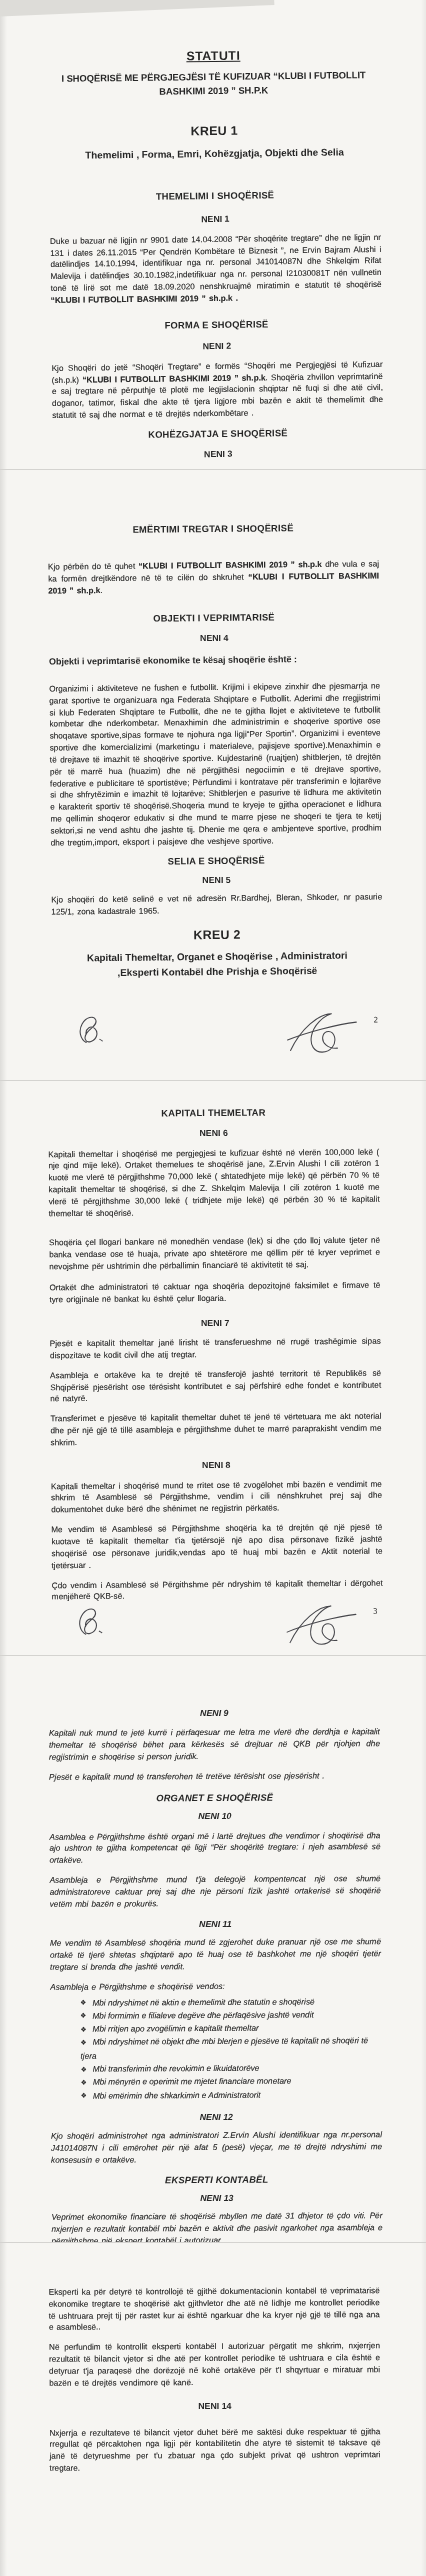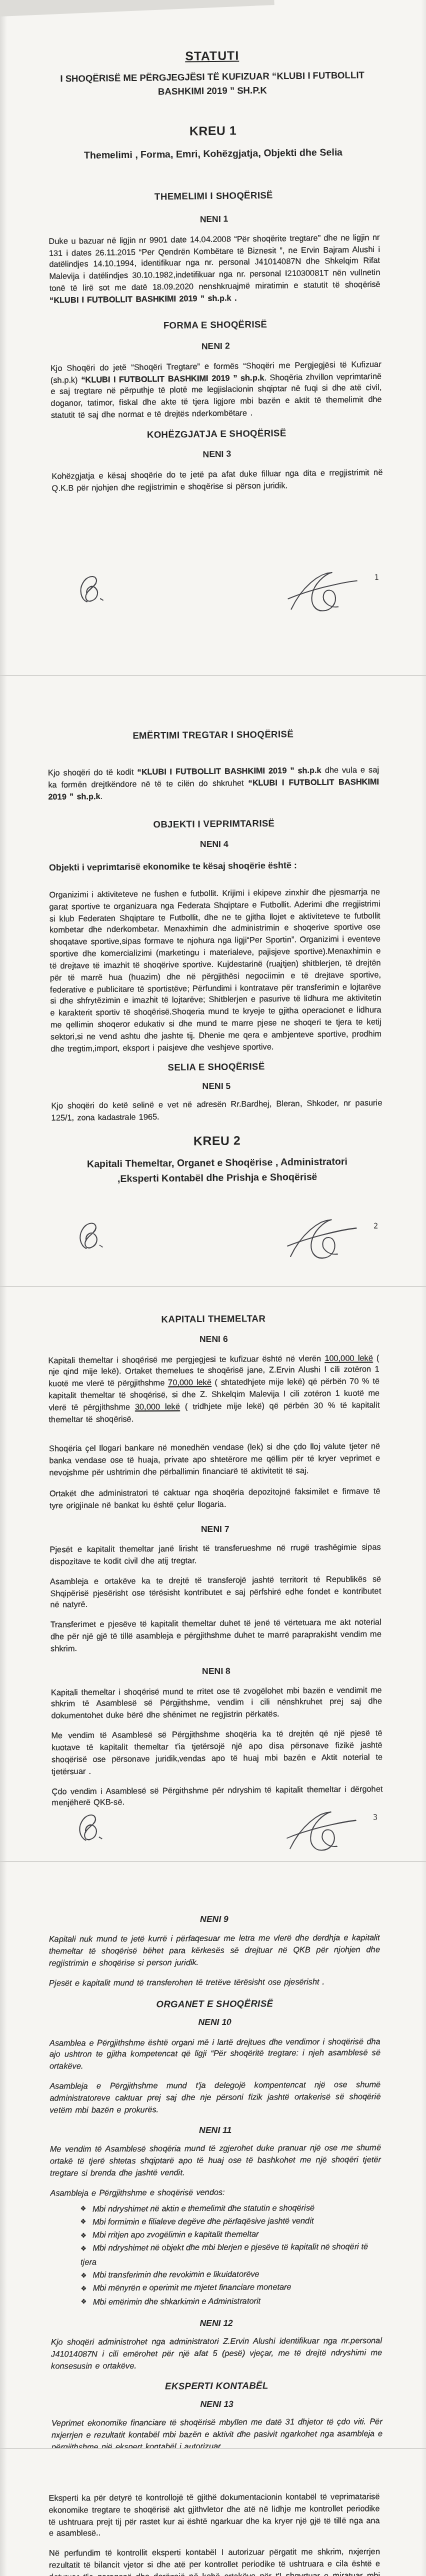--- a/index.html
+++ b/index.html
@@ -18,21 +18,21 @@
   .page::before{ 
     content:"";position:absolute;left:0;top:0;bottom:0;width:7.2px;
     background:linear-gradient(to right,rgba(0,0,0,0.10),rgba(0,0,0,0));
     pointer-events:none;
   }
   .page::after{ 
     content:"";position:absolute;right:0;top:0;bottom:0;width:5.2px;
     background:linear-gradient(to left,rgba(0,0,0,0.05),rgba(0,0,0,0));
     pointer-events:none;
   }
-  .p1{height:676px;}
+  .p1{height:470px;}
   .p2{height:611px;}
   .p3{height:575px;}
   .p4{height:587px;font-style:italic;}
   .p5{height:603px;}
   .artifact-top{
     position:absolute;top:-13.4px;left:-15.5px;width:289px;height:24px;
     background:#dddcd8;transform:rotate(-2.4deg);
   }
   .inner{
     position:relative;height:100%;box-sizing:border-box;
@@ -54,21 +54,21 @@
   .kreu-sub{font-size:9.8px;font-weight:700;text-align:center;line-height:1.5;}
   .sec{font-size:9.3px;font-weight:700;text-align:center;letter-spacing:0.2px;}
   .neni{font-size:8.8px;font-weight:700;text-align:center;}
   .body{
     font-size:8.2px;line-height:1.44;text-align:justify;
     word-spacing:0.8px;color:#2b2b2b;
     text-shadow:0 0 0.3px rgba(0,0,0,0.35);
   }
   .lead{font-size:9px;font-weight:700;text-align:left;}
   .b{font-weight:700;}
-  .u{text-decoration:underline;}
+  .u{}
   ul.bullets{list-style:none;padding-left:30px;}
   ul.bullets li{
     font-size:8.2px;line-height:1.62;color:#2b2b2b;
     text-shadow:0 0 0.3px rgba(0,0,0,0.35);
   }
   ul.bullets li::before{content:"\2756";font-size:6.7px;margin-right:6.2px;position:relative;top:-0.5px;}
   .sigrow{
     margin-top:auto;display:flex;justify-content:space-between;align-items:flex-start;
     padding-left:18.5px;padding-right:5.2px;
   }
@@ -140,21 +140,21 @@
             </svg>
           <span class="pagenum">1</span>
         </div>
       </div>
     </div>
   </section>
 
   <section class="page p2">
     <div class="inner r2 pt104">
       <h3 class="sec mb50">EMËRTIMI TREGTAR I SHOQËRISË</h3>
-      <p class="body mb34"><span>Kjo shoqëri do të kodit </span><span class="b">“KLUBI I FUTBOLLIT BASHKIMI 2019 ” sh.p.k</span><span> dhe vula e saj ka formën drejtkëndore në të te cilën do shkruhet </span><span class="b">“KLUBI I FUTBOLLIT BASHKIMI 2019 ” sh.p.k</span><span>.</span></p>
+      <p class="body mb34"><span>Kjo përbën do të quhet </span><span class="b">“KLUBI I FUTBOLLIT BASHKIMI 2019 ” sh.p.k</span><span> dhe vula e saj ka formën drejtkëndore në të te cilën do shkruhet </span><span class="b">“KLUBI I FUTBOLLIT BASHKIMI 2019 ” sh.p.k</span><span>.</span></p>
       <h3 class="sec mb20">OBJEKTI I VEPRIMTARISË</h3>
       <h4 class="neni mb22">NENI 4</h4>
       <p class="lead mb34">Objekti i veprimtarisë ekonomike te kësaj shoqërie është :</p>
       <p class="body mb16">Organizimi i aktiviteteve ne fushen e futbollit. Krijimi i ekipeve zinxhir dhe pjesmarrja ne garat sportive te organizuara nga Federata Shqiptare e Futbollit. Aderimi dhe rregjistrimi si klub Federaten Shqiptare te Futbollit, dhe ne te gjitha llojet e aktiviteteve te futbollit kombetar dhe nderkombetar. Menaxhimin dhe administrimin e shoqerive sportive ose shoqatave sportive,sipas formave te njohura nga ligji“Per Sportin”. Organizimi i eventeve sportive dhe komercializimi (marketingu i materialeve, pajisjeve sportive).Menaxhimin e të drejtave të imazhit të shoqërive sportive. Kujdestarinë (ruajtjen) shitblerjen, të drejtën për të marrë hua (huazim) dhe në përgjithësi negociimin e të drejtave sportive, federative e publicitare të sportistëve; Përfundimi i kontratave për transferimin e lojtarëve si dhe shfrytëzimin e imazhit të lojtarëve; Shitblerjen e pasurive të lidhura me aktivitetin e karakterit sportiv të shoqërisë.Shoqeria mund te kryeje te gjitha operacionet e lidhura me qellimin shoqeror edukativ si dhe mund te marre pjese ne shoqeri te tjera te ketij sektori,si ne vend ashtu dhe jashte tij. Dhenie me qera e ambjenteve sportive, prodhim dhe tregtim,import, eksport i paisjeve dhe veshjeve sportive.</p>
       <h3 class="sec mb18">SELIA E SHOQËRISË</h3>
       <h4 class="neni mb16">NENI 5</h4>
       <p class="body mb22">Kjo shoqëri do ketë selinë e vet në adresën Rr.Bardhej, Bleran, Shkoder, nr pasurie 125/1, zona kadastrale 1965.</p>
       <h1 class="kreu mb16">KREU 2</h1>
       <h2 class="kreu-sub" style="padding:0 20.6px;">Kapitali Themeltar, Organet e Shoqërise , Administratori ,Eksperti Kontabël  dhe Prishja e Shoqërisë</h2>
       <div class="sigrow" style="margin-bottom:21.6px">

